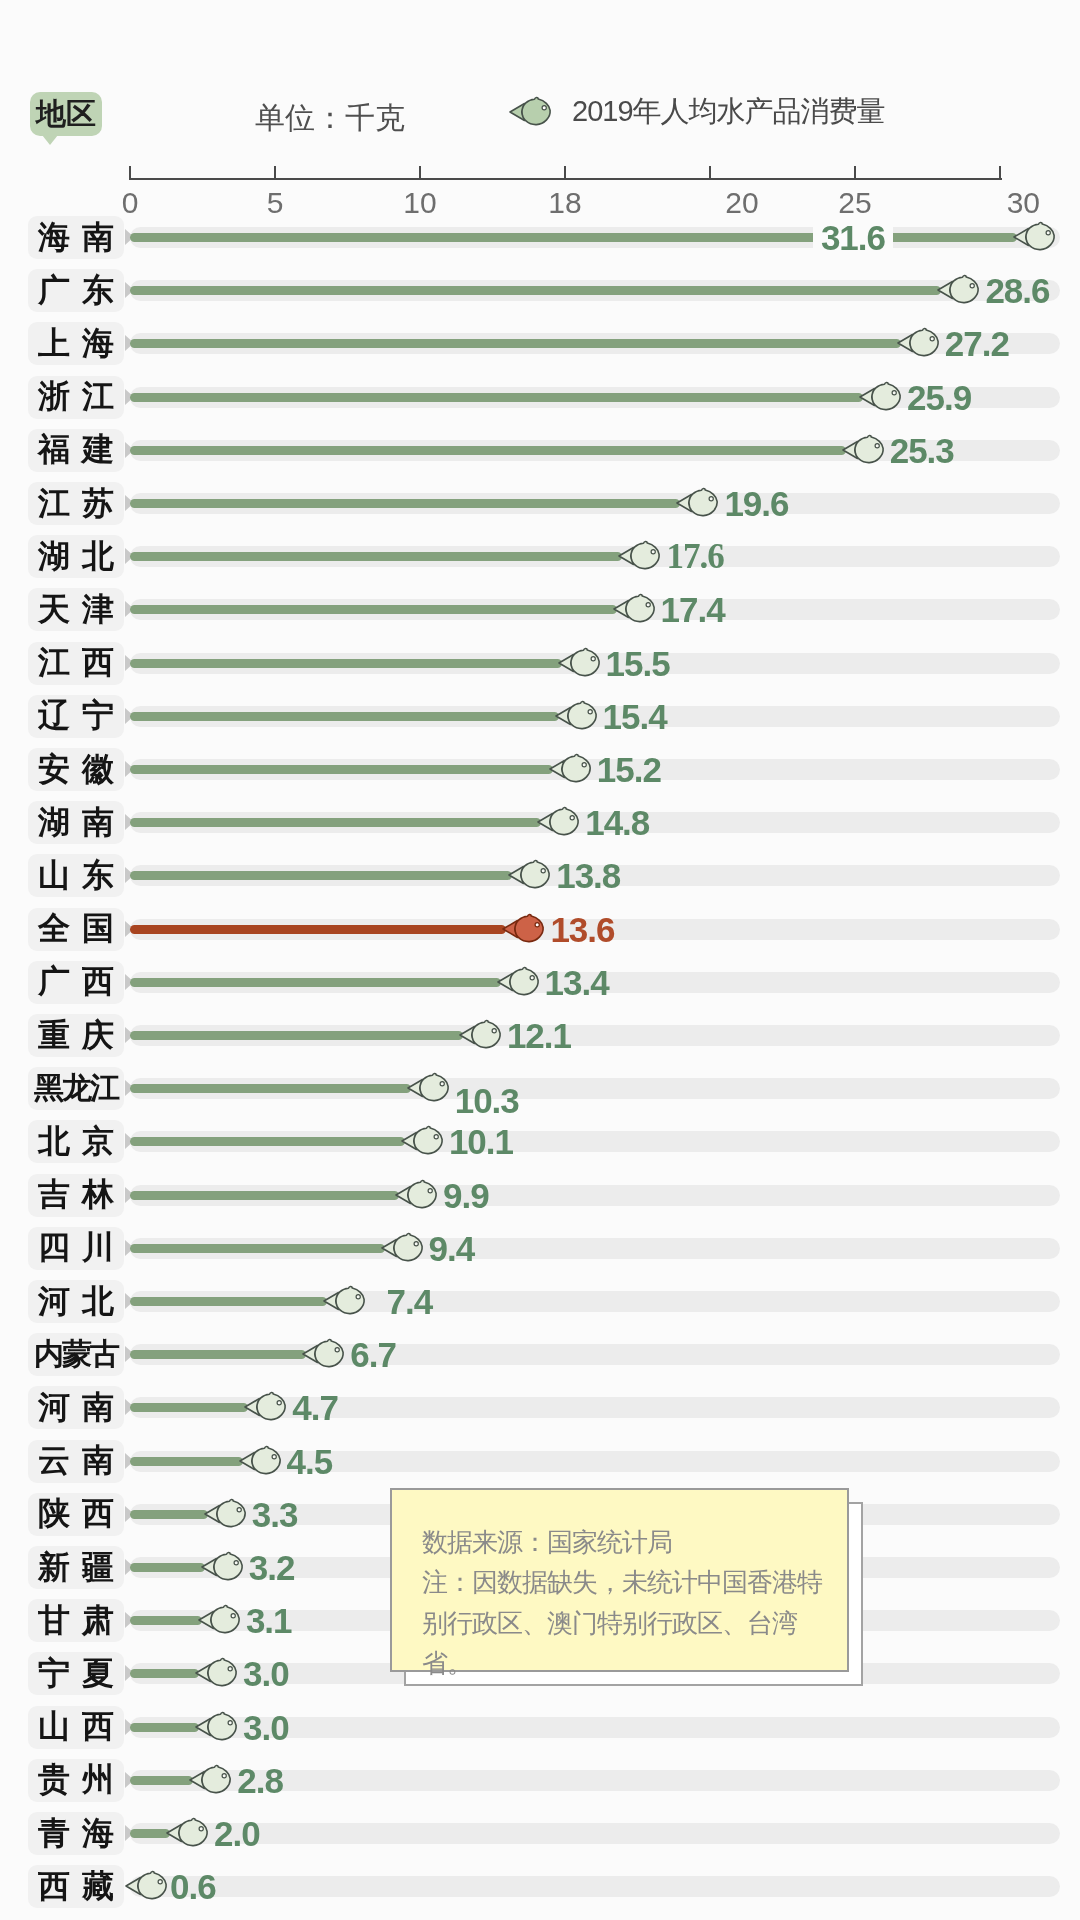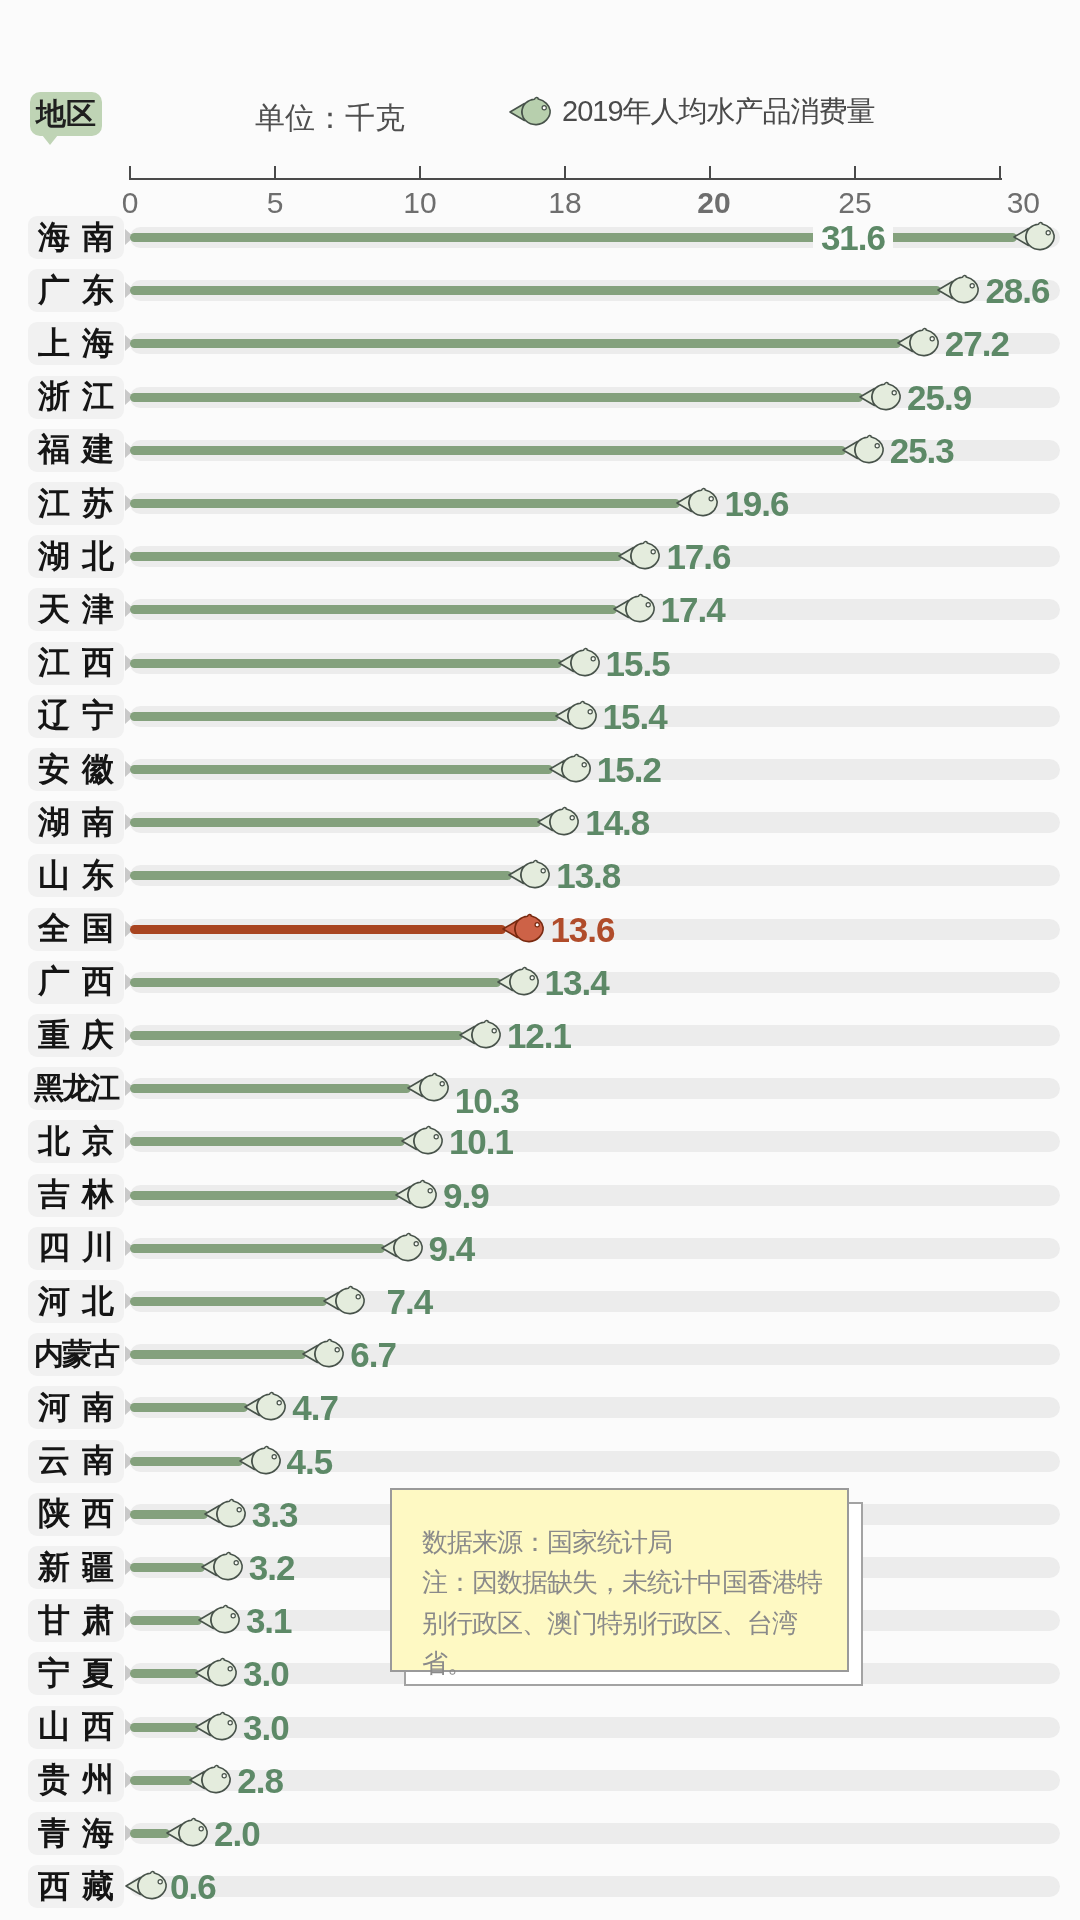--- a/index.html
+++ b/index.html
@@ -9,21 +9,21 @@
   .title{position:absolute;left:0;top:8px;width:1080px;text-align:center;
          font-size:54px;font-weight:900;color:#0d0d0d;letter-spacing:2px;}
 
   .region-badge{position:absolute;left:30px;top:92px;width:72px;height:44px;
                 background:#bfd4b5;border-radius:10px;display:flex;align-items:center;justify-content:center;
                 font-size:30px;font-weight:700;color:#1f1f1f;}
   .region-badge::after{content:"";position:absolute;left:12px;bottom:-9px;
                 width:0;height:0;border-left:8px solid transparent;border-right:8px solid transparent;
                 border-top:10px solid #bfd4b5;}
   .unit-label{position:absolute;left:255px;top:98px;font-size:30px;color:#4f4f4f;}
-  .legend{position:absolute;left:508px;top:92px;display:flex;align-items:center;gap:8px;}
+  .legend{position:absolute;left:508px;top:92px;display:flex;align-items:center;gap:18px;}
   .legend-fish{width:46px;height:36px;}
   .legend-label{font-size:29px;color:#4a4a4a;letter-spacing:-1px;}
 
   .axis{position:absolute;left:0;top:0;width:1080px;height:220px;}
   .axis-line{position:absolute;top:178px;height:2px;background:#4a4a4a;}
   .axis-tick{position:absolute;top:166px;width:2px;height:12px;background:#4a4a4a;}
   .axis-num{position:absolute;top:186px;width:80px;margin-left:-40px;text-align:center;
             font-size:30px;color:#6e6e6e;}
 
   .row{position:absolute;left:0;width:1080px;height:52px;}
@@ -72,21 +72,21 @@
       <div class="axis-line" style="left: 129px; width: 873px;"></div>
       <div class="axis-tick" style="left: 129px;"></div>
       <div class="axis-num" style="left: 130px;">0</div>
       <div class="axis-tick" style="left: 274px;"></div>
       <div class="axis-num" style="left: 275px;">5</div>
       <div class="axis-tick" style="left: 419px;"></div>
       <div class="axis-num" style="left: 420px;">10</div>
       <div class="axis-tick" style="left: 564px;"></div>
       <div class="axis-num" style="left: 565px;">18</div>
       <div class="axis-tick" style="left: 709px;"></div>
-      <div class="axis-num" style="left: 714px; font-weight: bold;">20</div>
+      <div class="axis-num" style="left: 742px;">20</div>
       <div class="axis-tick" style="left: 854px;"></div>
       <div class="axis-num" style="left: 855px;">25</div>
       <div class="axis-tick" style="left: 999px;"></div>
       <div class="axis-num" style="left: 1000px; text-align: right;">30</div>
     </div>
 
   <div id="rows">
       <div class="row" style="top: 212px;">
         <div class="row-label two">
           <span>海</span>
@@ -178,21 +178,21 @@
           </svg></div>
       </div>
       <div class="row" style="top: 531.2px;">
         <div class="row-label two">
           <span>湖</span>
           <span>北</span>
         </div>
         <div class="row-pointer"></div>
         <div class="row-track"></div>
         <div class="row-bar" style="left: 130px; width: 492.4px;"></div>
-        <div class="row-value" style="left: 666.4px;">17.6</div>
+        <div class="row-value" style="left: 666.4px; font-family: Liberation Serif, serif;">17.6</div>
         <div class="row-fish" style="left: 617.4px;"><svg viewBox="0 0 46 36" width="100%" height="100%" xmlns="http://www.w3.org/2000/svg">
             <path d="M2 18 L16.5 9.5 L13.8 18 L16.5 26.5 Z" fill="#e4ecdd" stroke="#47524a" stroke-width="1.6" stroke-linejoin="round"></path>
             <path d="M14 18 C14 10.5 20 5.6 26.5 5.2 C27.3 3.2 29.9 2.7 30.3 5 C36.5 6.6 41.6 11.2 42.1 16.4 C42.7 23.2 36.5 30.2 28.5 30.6 C20.5 31 14 25.4 14 18 Z" fill="#e4ecdd" stroke="#47524a" stroke-width="1.6" stroke-linejoin="round"></path>
             <circle cx="36.2" cy="13.8" r="2.1" fill="#f6f8f3" stroke="#47524a" stroke-width="1.2"></circle>
           </svg></div>
       </div>
       <div class="row" style="top: 584.4px;">
         <div class="row-label two">
           <span>天</span>
           <span>津</span>

